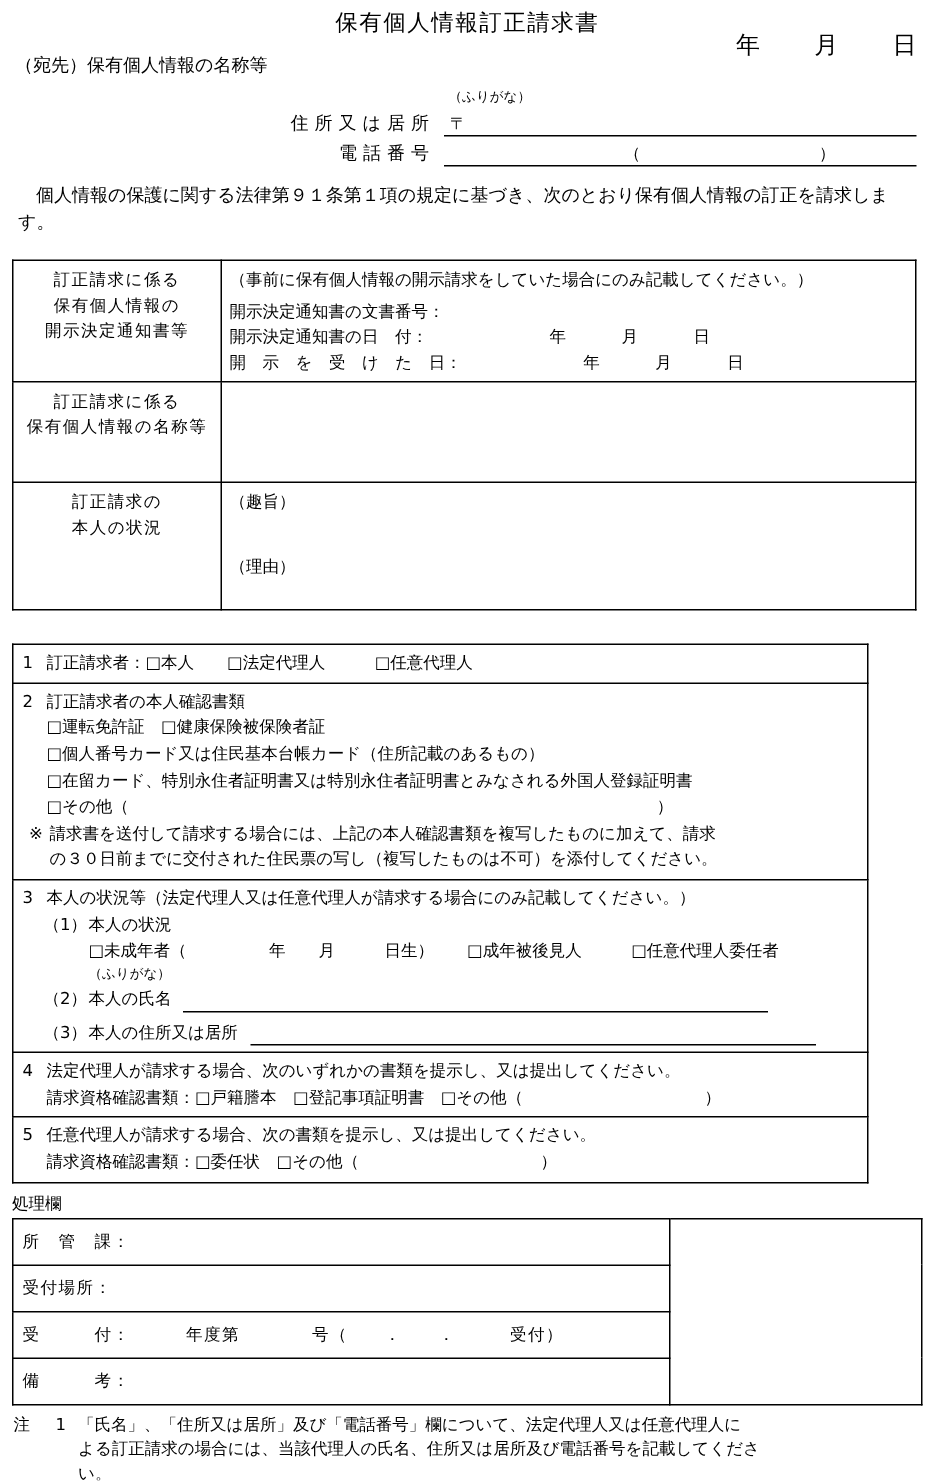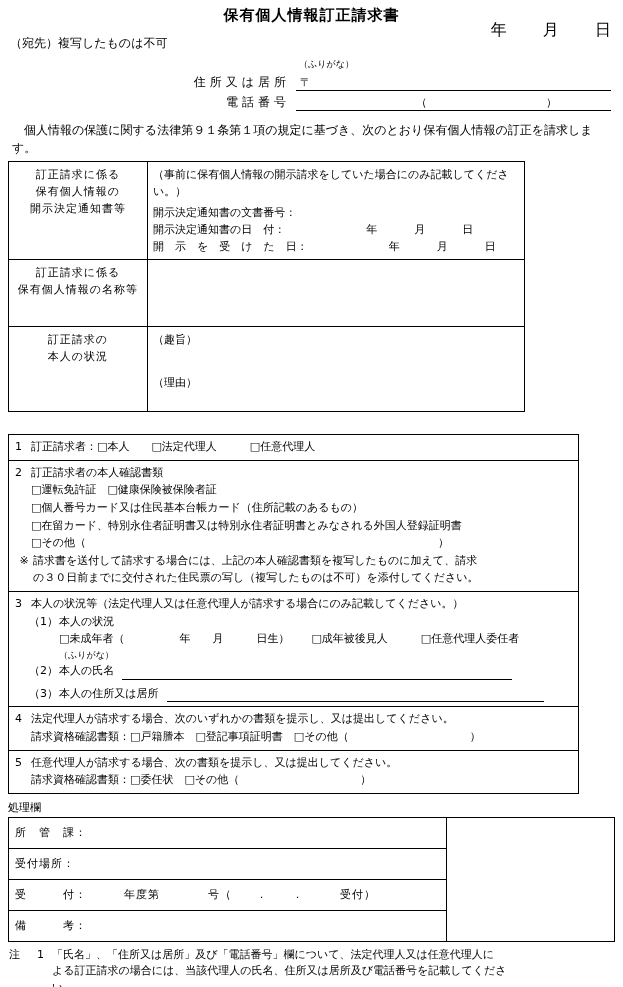--- a/index.html
+++ b/index.html
@@ -21,21 +21,21 @@
     width: 623px;
     height: 987px;
     padding: 0;
     box-sizing: border-box;
   }
   .title {
     text-align: center;
     font-size: 15px;
     letter-spacing: 1px;
     margin: 6px 0 0 0;
-    font-weight: bold;
+    font-weight: normal;
   }
   .date-line {
     position: absolute;
     top: 14px;
     right: 12px;
     font-size: 16px;
     letter-spacing: 0;
   }
   .date-line span { display: inline-block; }
   .addr-line {
@@ -89,22 +89,22 @@
     bottom: 0;
   }
   .intro {
     margin: 10px 12px 0 12px;
     font-size: 12px;
     line-height: 1.5;
     text-indent: 12px;
   }
   table.main {
     border-collapse: collapse;
-    margin: 4px 8px 0 8px;
-    width: 517px;
+    margin: 16px 8px 0 8px;
+    width: 603px;
     table-layout: fixed;
   }
   table.main td {
     border: 1px solid #000;
     vertical-align: top;
     padding: 4px 5px;
     font-size: 11px;
     line-height: 1.55;
   }
   td.lcell {
@@ -175,21 +175,21 @@
   <div class="date-line">
     <span>年</span>
     <span class="sp" style="width:26px"></span>
     <span>月</span>
     <span class="sp" style="width:26px"></span>
     <span>日</span>
   </div>
 
   <div class="title">保有個人情報訂正請求書</div>
 
-  <div class="addr-line">（宛先）複写したものは不可</div>
+  <div class="addr-line">（宛先）保有個人情報の名称等</div>
 
   <div class="furigana">（ふりがな）</div>
 
   <div class="field-rows">
     <div class="frow">
       <div class="flabel">住所又は居所</div>
       <div class="fline">
         <span class="inner">〒</span>
       </div>
     </div>

